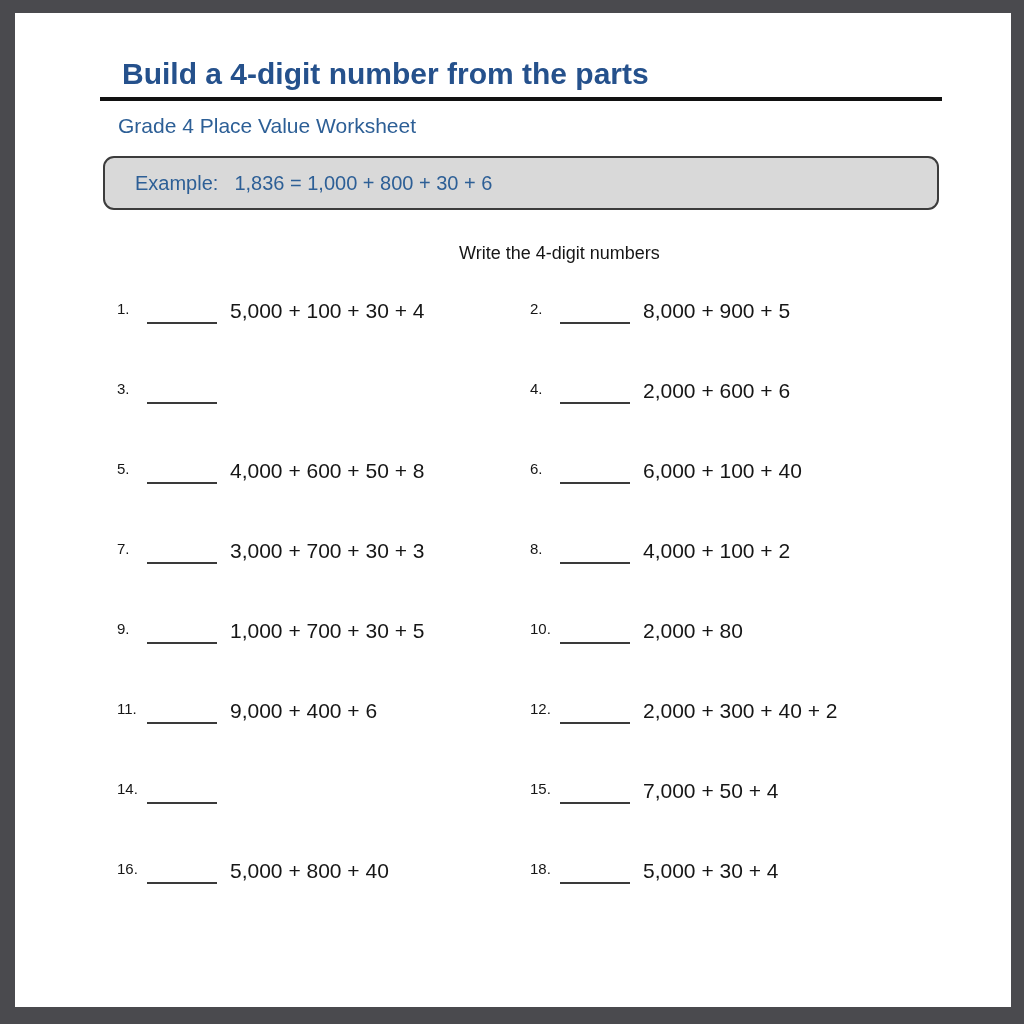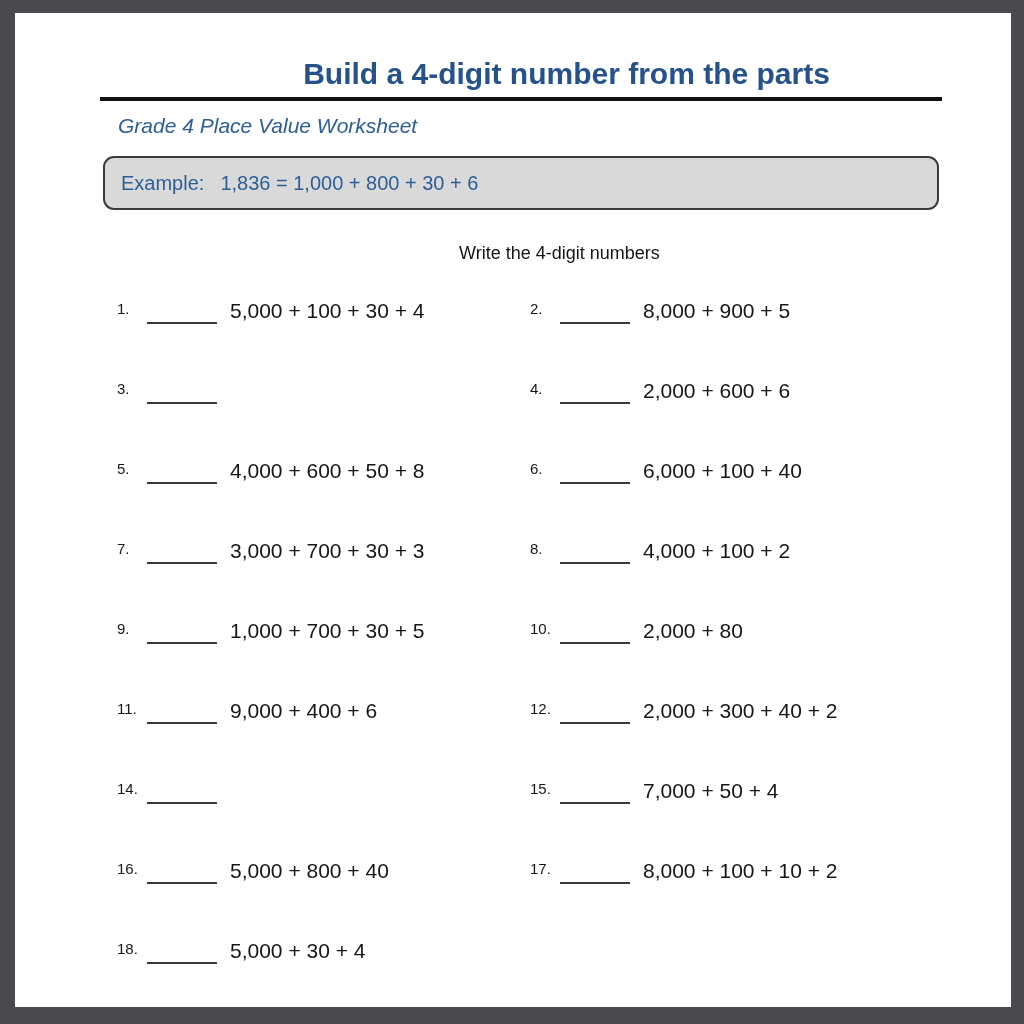--- a/index.html
+++ b/index.html
@@ -18,45 +18,43 @@
     width: 996px;
     height: 994px;
     background: #ffffff;
   }
   .title {
     margin: 44px 0 0 107px;
     font-size: 30px;
     font-weight: bold;
     color: #25518c;
     letter-spacing: 0px;
-    text-align: center;
   }
   .title-rule {
     margin: 6px 0 0 85px;
     width: 842px;
     height: 4px;
     background: #111111;
   }
   .subtitle {
     margin: 13px 0 0 103px;
     font-size: 21px;
     color: #2d5f96;
-    font-style: italic;
   }
   .example-box {
     box-sizing: border-box;
     margin: 18px 0 0 88px;
     width: 836px;
     height: 54px;
     background: #d9d9d9;
     border: 2px solid #3c3c3c;
     border-radius: 11px;
     display: flex;
     align-items: center;
-    padding-left: 16px;
+    padding-left: 30px;
   }
   .example-label {
     font-size: 20px;
     color: #2d5f96;
   }
   .example-eq {
     font-size: 20px;
     color: #2d5f96;
     margin-left: 16px;
   }
@@ -184,24 +182,19 @@
       <span class="p-num">15.</span>
       <span class="blank"></span>
       <span class="expr">7,000 + 50 + 4</span>
     </div>
     <div class="problem">
       <span class="p-num">16.</span>
       <span class="blank"></span>
       <span class="expr">5,000 + 800 + 40</span>
     </div>
     <div class="problem">
-      <span class="p-num">17.</span>
-      <span class="blank"></span>
-      <span class="expr">8,000 + 100 + 10 + 2</span>
-    </div>
-    <div class="problem">
       <span class="p-num">18.</span>
       <span class="blank"></span>
       <span class="expr">5,000 + 30 + 4</span>
     </div>
 
   </div>
 </div>
 
 </body></html>

